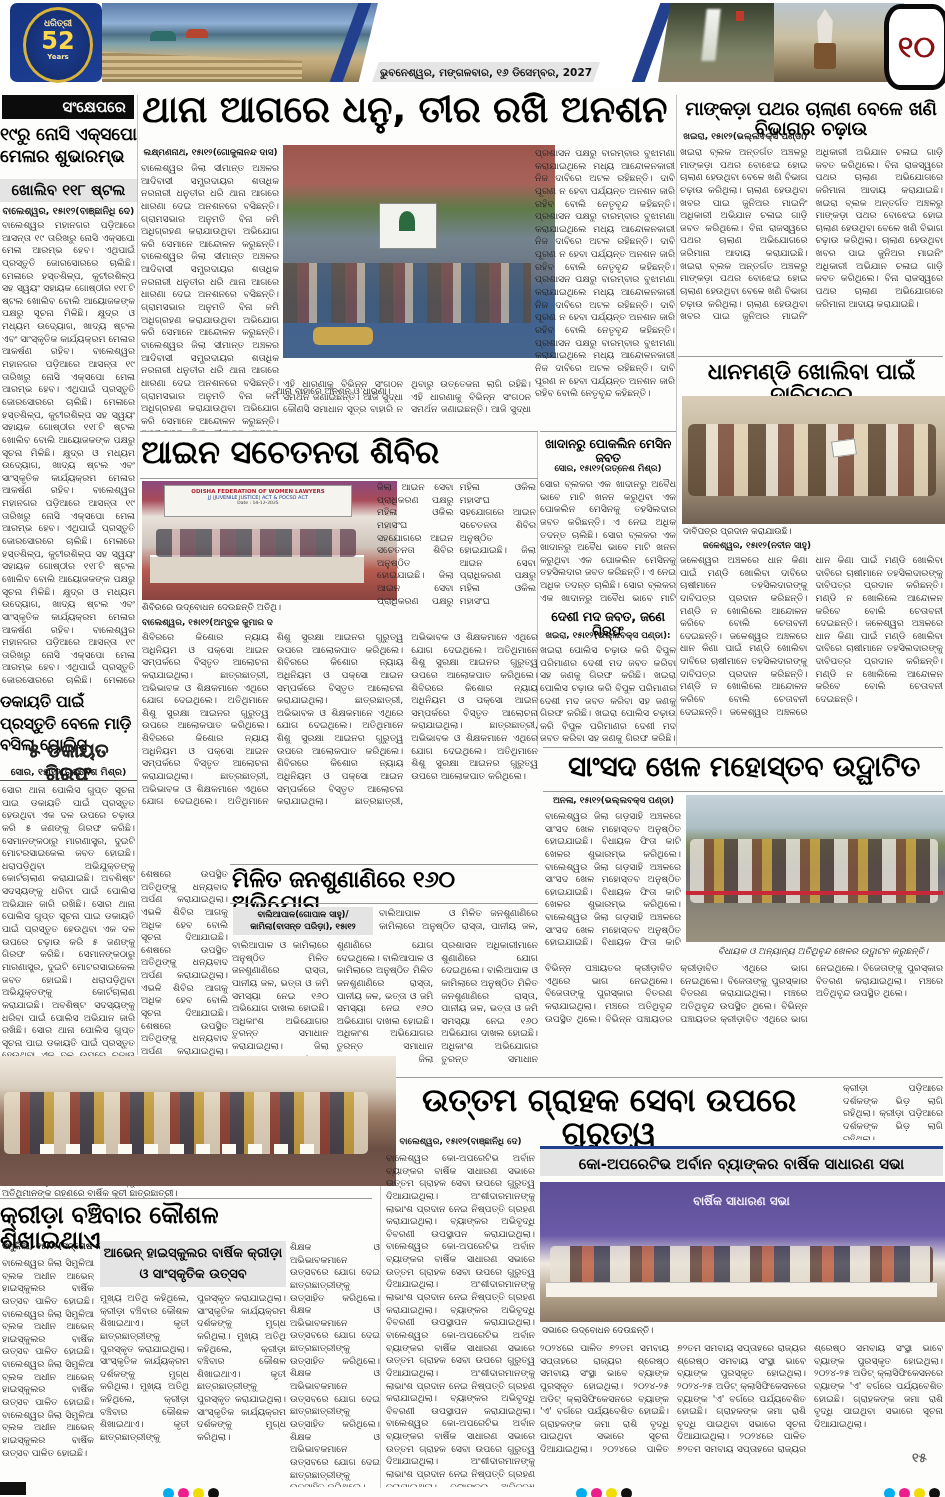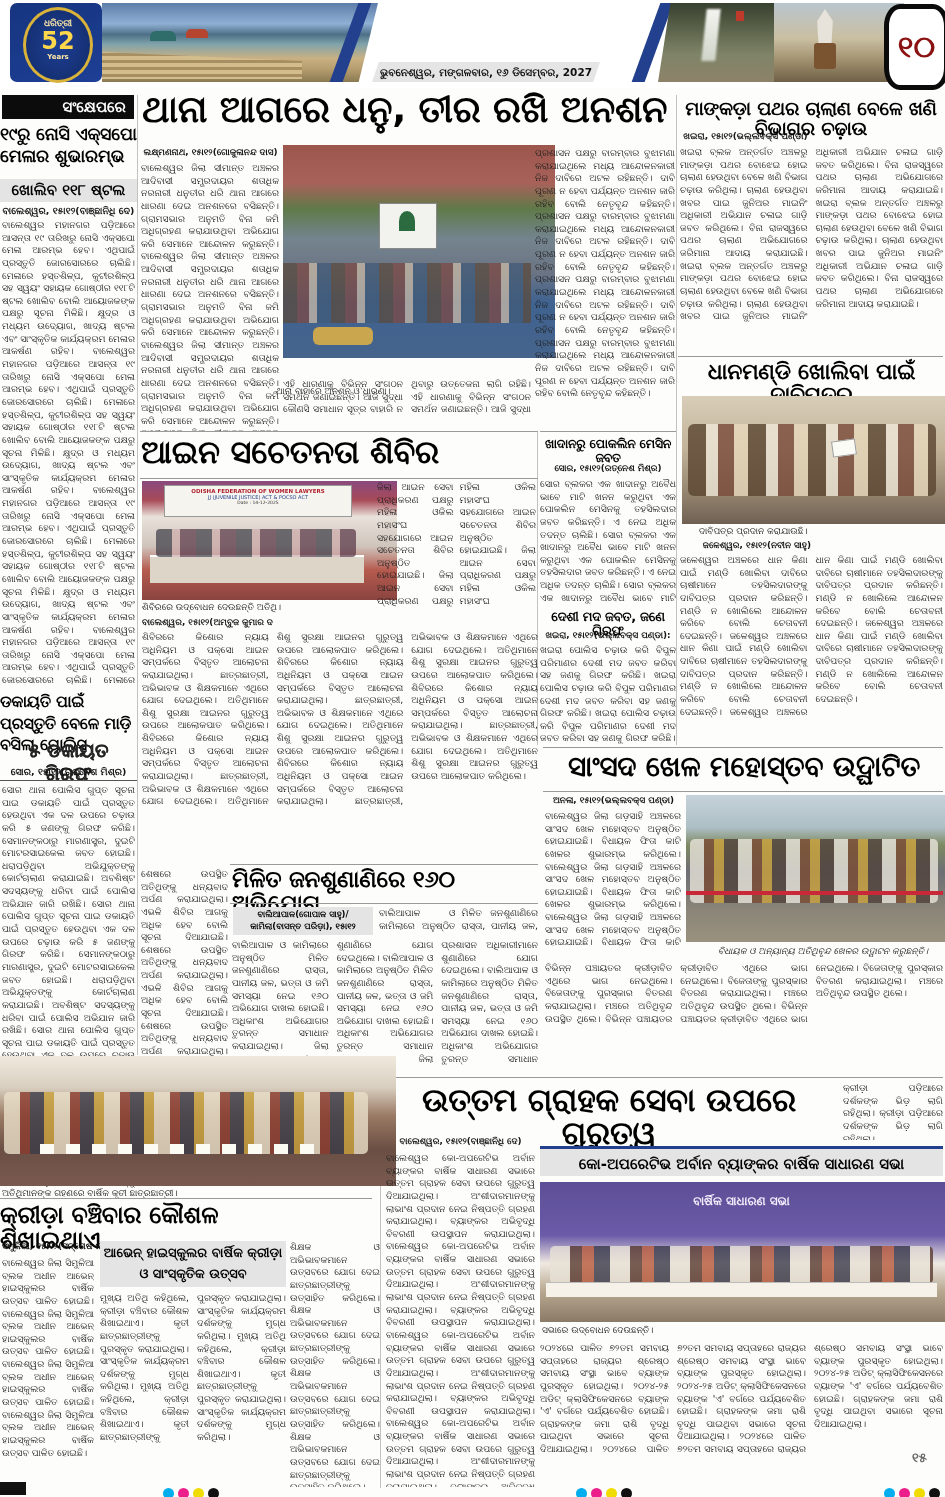--- a/index.html
+++ b/index.html
@@ -127,21 +127,21 @@
 <div class="abs dl" style="left:680px;top:131px;width:131px;font-size:9px;">ଖଇରା, ୧୫ା୧୨(ଭଲ୍ଲବକ୍ସ ପଣ୍ଡା)</div>
 <div class="abs bt c2" style="left:680px;top:146px;width:263px;height:206px;">ଖଇରା ବ୍ଲକ ଅନ୍ତର୍ଗତ ଅଞ୍ଚଳରୁ ମାଙ୍କଡ଼ା ପଥର ବୋଝେଇ ହୋଇ ଚାଲାଣ ହେଉଥିବା ବେଳେ ଖଣି ବିଭାଗ ଚଢ଼ାଉ କରିଥିଲା। ଚାଲାଣ ହେଉଥିବା ଖବର ପାଇ ଜୁନିଅର ମାଇନିଂ ଅଧିକାରୀ ଅଭିଯାନ ଚଳାଇ ଗାଡ଼ି ଜବତ କରିଥିଲେ। ବିନା ରାଜସ୍ୱରେ ପଥର ଚାଲାଣ ଅଭିଯୋଗରେ ଜରିମାନା ଆଦାୟ କରାଯାଇଛି। ଖଇରା ବ୍ଲକ ଅନ୍ତର୍ଗତ ଅଞ୍ଚଳରୁ ମାଙ୍କଡ଼ା ପଥର ବୋଝେଇ ହୋଇ ଚାଲାଣ ହେଉଥିବା ବେଳେ ଖଣି ବିଭାଗ ଚଢ଼ାଉ କରିଥିଲା। ଚାଲାଣ ହେଉଥିବା ଖବର ପାଇ ଜୁନିଅର ମାଇନିଂ ଅଧିକାରୀ ଅଭିଯାନ ଚଳାଇ ଗାଡ଼ି ଜବତ କରିଥିଲେ। ବିନା ରାଜସ୍ୱରେ ପଥର ଚାଲାଣ ଅଭିଯୋଗରେ ଜରିମାନା ଆଦାୟ କରାଯାଇଛି। ଖଇରା ବ୍ଲକ ଅନ୍ତର୍ଗତ ଅଞ୍ଚଳରୁ ମାଙ୍କଡ଼ା ପଥର ବୋଝେଇ ହୋଇ ଚାଲାଣ ହେଉଥିବା ବେଳେ ଖଣି ବିଭାଗ ଚଢ଼ାଉ କରିଥିଲା। ଚାଲାଣ ହେଉଥିବା ଖବର ପାଇ ଜୁନିଅର ମାଇନିଂ ଅଧିକାରୀ ଅଭିଯାନ ଚଳାଇ ଗାଡ଼ି ଜବତ କରିଥିଲେ। ବିନା ରାଜସ୍ୱରେ ପଥର ଚାଲାଣ ଅଭିଯୋଗରେ ଜରିମାନା ଆଦାୟ କରାଯାଇଛି।</div>
 
 <div class="abs hr" style="left:678px;top:356px;width:265px;"></div>
 <div class="abs hl" style="left:680px;top:361px;width:263px;height:30px;font-size:22px;text-align:center;">ଧାନମଣ୍ଡି ଖୋଲିବା ପାଇଁ ଦାବିପତ୍ର</div>
 <div class="abs ph" style="left:682px;top:396px;width:261px;height:128px;
             background:linear-gradient(180deg,#d8cdb8 0%,#c3b49a 40%,#9a8a74 72%,#6f6052 100%);">
   <div class="abs" style="left:6px;top:28px;width:248px;height:72px;background:repeating-linear-gradient(90deg,#59442f 0 18px,#efe7d8 18px 30px,#7a4a3a 30px 46px,#e8d9bc 46px 60px);opacity:.8;border-radius:6px;"></div>
   <div class="abs" style="left:150px;top:44px;width:22px;height:14px;background:#fbfbf6;border:1px solid #999;transform:rotate(-8deg);"></div>
 </div>
-<div class="abs cap" style="left:683px;top:526px;width:200px;margin-left:16px;">ଦାବିପତ୍ର ପ୍ରଦାନ କରାଯାଉଛି।</div>
+<div class="abs cap" style="left:683px;top:526px;width:200px;">ଦାବିପତ୍ର ପ୍ରଦାନ କରାଯାଉଛି।</div>
 <div class="abs dl" style="left:683px;top:540px;width:128px;font-size:8.8px;text-align:right;">ଜଳେଶ୍ୱର, ୧୫ା୧୨(ନବୀନ ସାହୁ)</div>
 <div class="abs bt c2" style="left:680px;top:554px;width:263px;height:190px;">ଜଳେଶ୍ୱର ଅଞ୍ଚଳରେ ଧାନ କିଣା ପାଇଁ ମଣ୍ଡି ଖୋଲିବା ଦାବିରେ ଚାଷୀମାନେ ତହସିଲଦାରଙ୍କୁ ଦାବିପତ୍ର ପ୍ରଦାନ କରିଛନ୍ତି। ମଣ୍ଡି ନ ଖୋଲିଲେ ଆନ୍ଦୋଳନ କରିବେ ବୋଲି ଚେତାବନୀ ଦେଇଛନ୍ତି। ଜଳେଶ୍ୱର ଅଞ୍ଚଳରେ ଧାନ କିଣା ପାଇଁ ମଣ୍ଡି ଖୋଲିବା ଦାବିରେ ଚାଷୀମାନେ ତହସିଲଦାରଙ୍କୁ ଦାବିପତ୍ର ପ୍ରଦାନ କରିଛନ୍ତି। ମଣ୍ଡି ନ ଖୋଲିଲେ ଆନ୍ଦୋଳନ କରିବେ ବୋଲି ଚେତାବନୀ ଦେଇଛନ୍ତି। ଜଳେଶ୍ୱର ଅଞ୍ଚଳରେ ଧାନ କିଣା ପାଇଁ ମଣ୍ଡି ଖୋଲିବା ଦାବିରେ ଚାଷୀମାନେ ତହସିଲଦାରଙ୍କୁ ଦାବିପତ୍ର ପ୍ରଦାନ କରିଛନ୍ତି। ମଣ୍ଡି ନ ଖୋଲିଲେ ଆନ୍ଦୋଳନ କରିବେ ବୋଲି ଚେତାବନୀ ଦେଇଛନ୍ତି। ଜଳେଶ୍ୱର ଅଞ୍ଚଳରେ ଧାନ କିଣା ପାଇଁ ମଣ୍ଡି ଖୋଲିବା ଦାବିରେ ଚାଷୀମାନେ ତହସିଲଦାରଙ୍କୁ ଦାବିପତ୍ର ପ୍ରଦାନ କରିଛନ୍ତି। ମଣ୍ଡି ନ ଖୋଲିଲେ ଆନ୍ଦୋଳନ କରିବେ ବୋଲି ଚେତାବନୀ ଦେଇଛନ୍ତି।</div>
 
 <div class="abs hr" style="left:543px;top:747px;width:400px;"></div>
 <div class="abs hl" style="left:545px;top:752px;width:398px;height:37px;font-size:28px;text-align:center;">ସାଂସଦ ଖେଳ ମହୋସ୍ତବ ଉଦ୍ଘାଟିତ</div>
 <div class="abs hr" style="left:543px;top:791px;width:400px;"></div>
 <div class="abs dl" style="left:545px;top:795px;width:137px;font-size:8.8px;">ଅନଳା, ୧୫ା୧୨(ଭଲ୍ଲବକ୍ସ ପଣ୍ଡା)</div>
 <div class="abs bt" style="left:545px;top:810px;width:136px;height:136px;">ବାଲେଶ୍ୱର ଜିଲା ଗଡ଼ସାହି ଅଞ୍ଚଳରେ ସାଂସଦ ଖେଳ ମହୋସ୍ତବ ଅନୁଷ୍ଠିତ ହୋଇଯାଇଛି। ବିଧାୟକ ଫିତା କାଟି ଖେଳର ଶୁଭାରମ୍ଭ କରିଥିଲେ। ବାଲେଶ୍ୱର ଜିଲା ଗଡ଼ସାହି ଅଞ୍ଚଳରେ ସାଂସଦ ଖେଳ ମହୋସ୍ତବ ଅନୁଷ୍ଠିତ ହୋଇଯାଇଛି। ବିଧାୟକ ଫିତା କାଟି ଖେଳର ଶୁଭାରମ୍ଭ କରିଥିଲେ। ବାଲେଶ୍ୱର ଜିଲା ଗଡ଼ସାହି ଅଞ୍ଚଳରେ ସାଂସଦ ଖେଳ ମହୋସ୍ତବ ଅନୁଷ୍ଠିତ ହୋଇଯାଇଛି। ବିଧାୟକ ଫିତା କାଟି ଖେଳର ଶୁଭାରମ୍ଭ କରିଥିଲେ।</div>
 <div class="abs ph" style="left:686px;top:795px;width:257px;height:147px;
             background:linear-gradient(180deg,#c6d2da 0%,#aebfc6 22%,#7e8a62 34%,#6e6e74 52%,#8a8578 78%,#9a927e 100%);">

